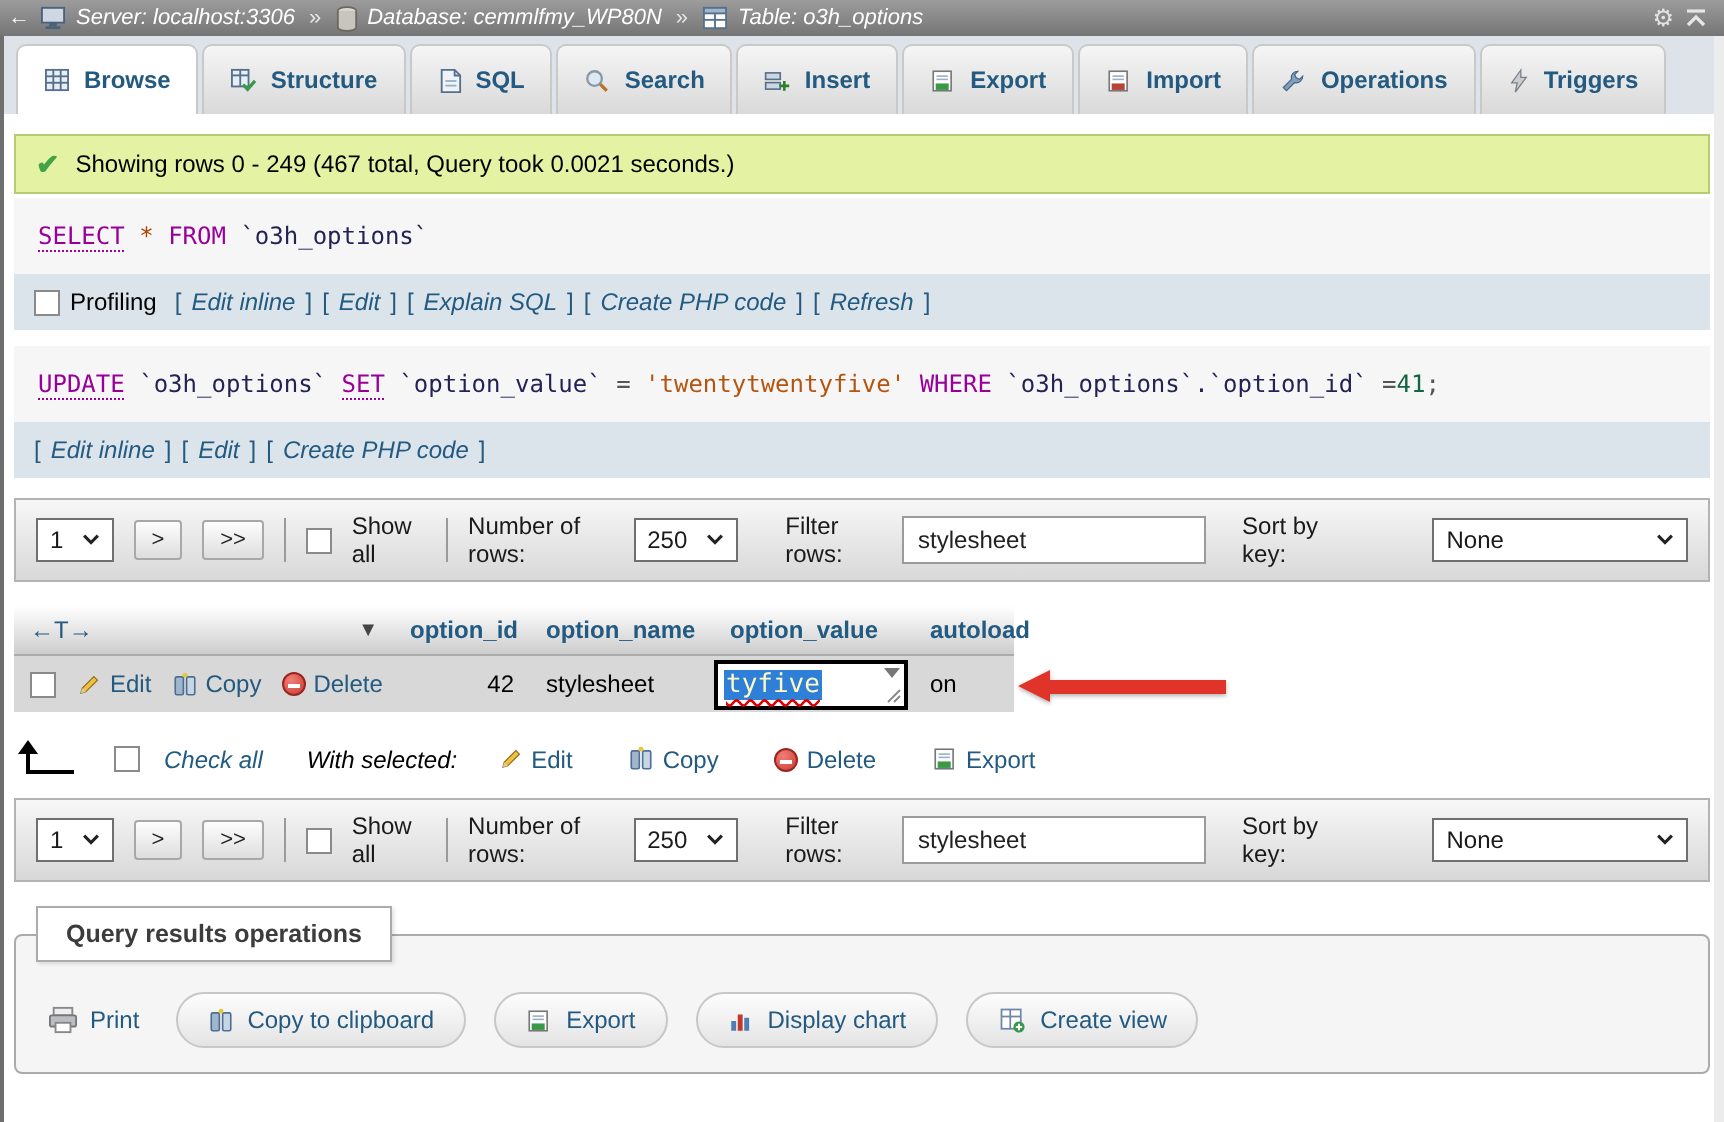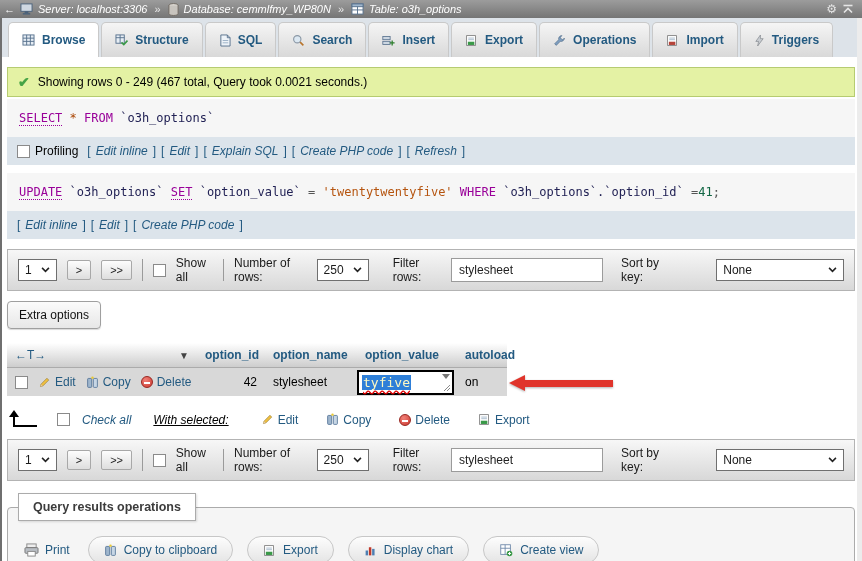--- a/index.html
+++ b/index.html
@@ -133,21 +133,21 @@
 
   .red-arrow { position:absolute; left:502px; top:7px; display:flex; align-items:center; filter:drop-shadow(0 1px 1px rgba(0,0,0,.3)); }
   .red-arrow .head { width:0; height:0; border-top:8px solid transparent; border-bottom:8px solid transparent; border-right:16px solid #e0342b; }
   .red-arrow .body { width:88px; height:7px; background:#e0342b; }
 
   
   .withsel { display:flex; align-items:center; margin:16px 0 4px 6px; gap:12px; }
   .corner-glyph { width:24px; height:15px; border-left:2px solid #000; border-bottom:2px solid #000; position:relative; margin-right:8px; }
   .corner-glyph::before { content:""; position:absolute; top:-2px; left:-6px; width:0; height:0;
     border-left:5px solid transparent; border-right:5px solid transparent; border-bottom:7px solid #000; }
-  .withsel .ws-label { font-style:italic; margin-left:10px; margin-right:20px;text-decoration:underline; }
+  .withsel .ws-label { font-style:italic; margin-left:10px; margin-right:8px; }
   .withsel .rowlink { margin-right:16px; }
 
   
   .ops-fieldset {
     margin-top:26px; border:1px solid #ababab; border-radius:4px; position:relative;
     background:#f5f5f5; padding:22px 12px 12px 12px;
   }
   .ops-legend {
     position:absolute; top:-15px; left:10px; background:#fff; border:1px solid #ababab;
     padding:6px 14px; font-weight:bold; color:#3c3c3c; font-size:12.5px;
@@ -266,35 +266,35 @@
           <rect x="3.5" y="9.5" width="8" height="4" fill="#3a9948"></rect>
           <line x1="4" y1="5" x2="11" y2="5" stroke="#9ab0c4"></line>
           <line x1="4" y1="7" x2="11" y2="7" stroke="#9ab0c4"></line>
         </svg>
       </span>
     <span>Export</span>
   </div>
   <div class="tab">
     <span class="icon">
         <svg width="13" height="13" viewBox="0 0 16 16">
-          <path d="M11 2a4 4 0 0 0-4 5L2 12l2 2 5-5a4 4 0 0 0 5-4l-2 2-2-1-1-2z" fill="#7f9ec0" stroke="#44617e" stroke-width="0.7"></path>
-        </svg>
-      </span>
-    <span>Operations</span>
-  </div>
-  <div class="tab">
-    <span class="icon">
-        <svg width="13" height="13" viewBox="0 0 16 16">
           <rect x="2" y="2" width="11" height="12" fill="#fff" stroke="#777"></rect>
           <rect x="3.5" y="9.5" width="8" height="4" fill="#b5443a"></rect>
           <line x1="4" y1="5" x2="11" y2="5" stroke="#9ab0c4"></line>
           <line x1="4" y1="7" x2="11" y2="7" stroke="#9ab0c4"></line>
         </svg>
       </span>
     <span>Import</span>
+  </div>
+  <div class="tab">
+    <span class="icon">
+        <svg width="13" height="13" viewBox="0 0 16 16">
+          <path d="M11 2a4 4 0 0 0-4 5L2 12l2 2 5-5a4 4 0 0 0 5-4l-2 2-2-1-1-2z" fill="#7f9ec0" stroke="#44617e" stroke-width="0.7"></path>
+        </svg>
+      </span>
+    <span>Operations</span>
   </div>
   <div class="tab">
     <span class="icon">
         <svg width="11" height="13" viewBox="0 0 12 14">
           <path d="M7 1L2 8h3l-1 5 6-8H7z" fill="#c9cdd2" stroke="#7b8187" stroke-width="0.7"></path>
         </svg>
       </span>
     <span>Triggers</span>
   </div>
 </div>
@@ -398,21 +398,20 @@
       <span>None</span>
       <span class="icon">
           <svg width="9" height="6" viewBox="0 0 10 7">
             <path d="M1 1l4 4 4-4" fill="none" stroke="#222" stroke-width="1.8"></path>
           </svg>
         </span>
     </span>
   </div>
 
   
-  <span class="extra-btn">Extra options</span>
 
   
   <div class="rtable">
     <div class="thead">
       <div class="th c1">
         <span class="nav-glyph">←T→</span>
         <span class="sort-glyph">▼</span>
       </div>
       <div class="th c2">option_id</div>
       <div class="th c3">option_name</div>

